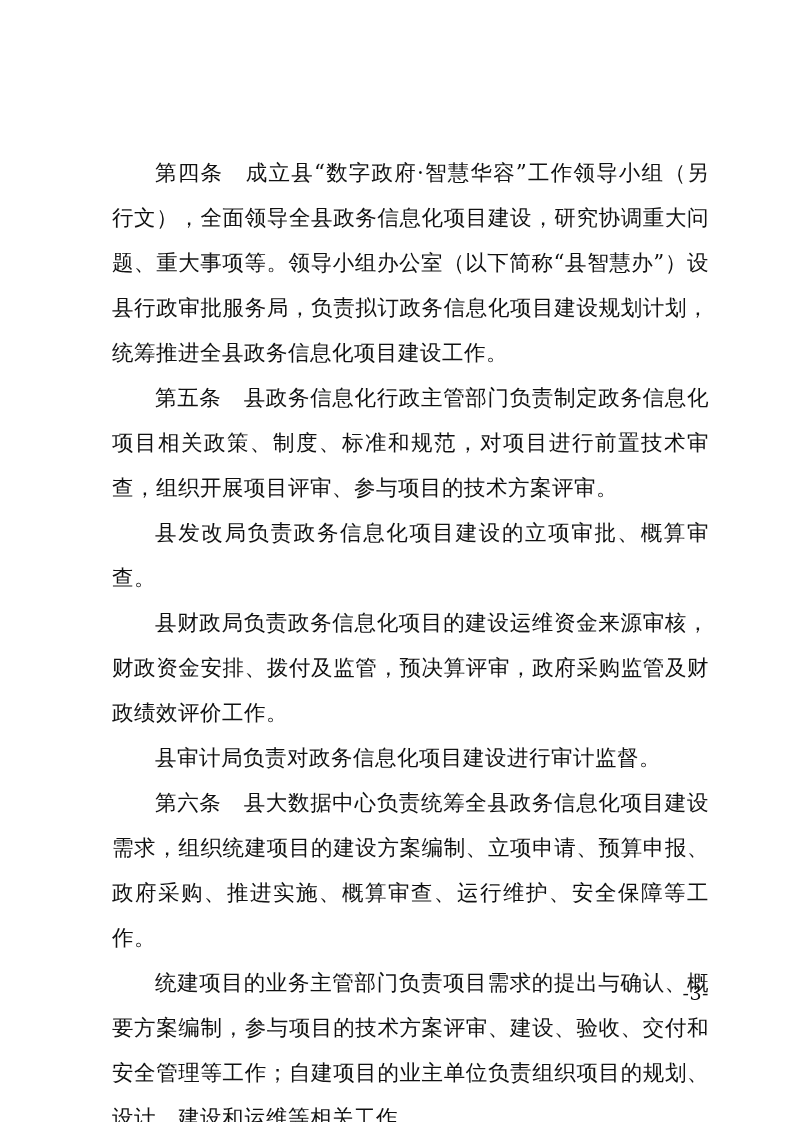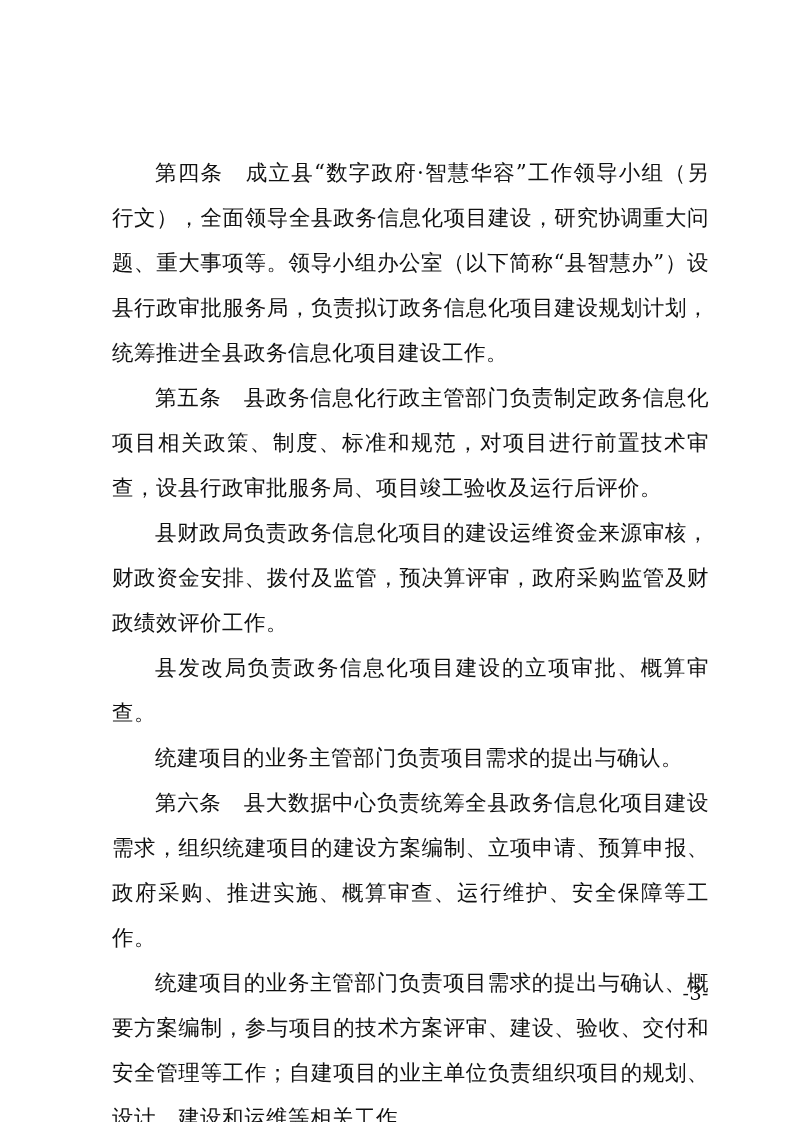--- a/index.html
+++ b/index.html
@@ -50,21 +50,21 @@
     color: #111111;
     letter-spacing: 0.5px;
   }
 </style>
 </head>
 <body>
 
 <div class="page">
   <div class="body-text">
     <p class="para">第四条　成立县“数字政府·智慧华容”工作领导小组（另行文），全面领导全县政务信息化项目建设，研究协调重大问题、重大事项等。领导小组办公室（以下简称“县智慧办”）设县行政审批服务局，负责拟订政务信息化项目建设规划计划，统筹推进全县政务信息化项目建设工作。</p>
-    <p class="para">第五条　县政务信息化行政主管部门负责制定政务信息化项目相关政策、制度、标准和规范，对项目进行前置技术审查，设县行政审批服务局、项目竣工验收及运行后评价。</p>
+    <p class="para">第五条　县政务信息化行政主管部门负责制定政务信息化项目相关政策、制度、标准和规范，对项目进行前置技术审查，组织开展项目评审、参与项目的技术方案评审。</p>
+    <p class="para">县发改局负责政务信息化项目建设的立项审批、概算审查。</p>
     <p class="para">县财政局负责政务信息化项目的建设运维资金来源审核，财政资金安排、拨付及监管，预决算评审，政府采购监管及财政绩效评价工作。</p>
-    <p class="para">县发改局负责政务信息化项目建设的立项审批、概算审查。</p>
-    <p class="para">统建项目的业务主管部门负责项目需求的提出与确认。</p>
+    <p class="para">县审计局负责对政务信息化项目建设进行审计监督。</p>
     <p class="para">第六条　县大数据中心负责统筹全县政务信息化项目建设需求，组织统建项目的建设方案编制、立项申请、预算申报、政府采购、推进实施、概算审查、运行维护、安全保障等工作。</p>
     <p class="para">统建项目的业务主管部门负责项目需求的提出与确认、概要方案编制，参与项目的技术方案评审、建设、验收、交付和安全管理等工作；自建项目的业主单位负责组织项目的规划、设计、建设和运维等相关工作。</p>
   </div>
   <div class="page-number">-3-</div>
 </div>
 
 </body></html>

